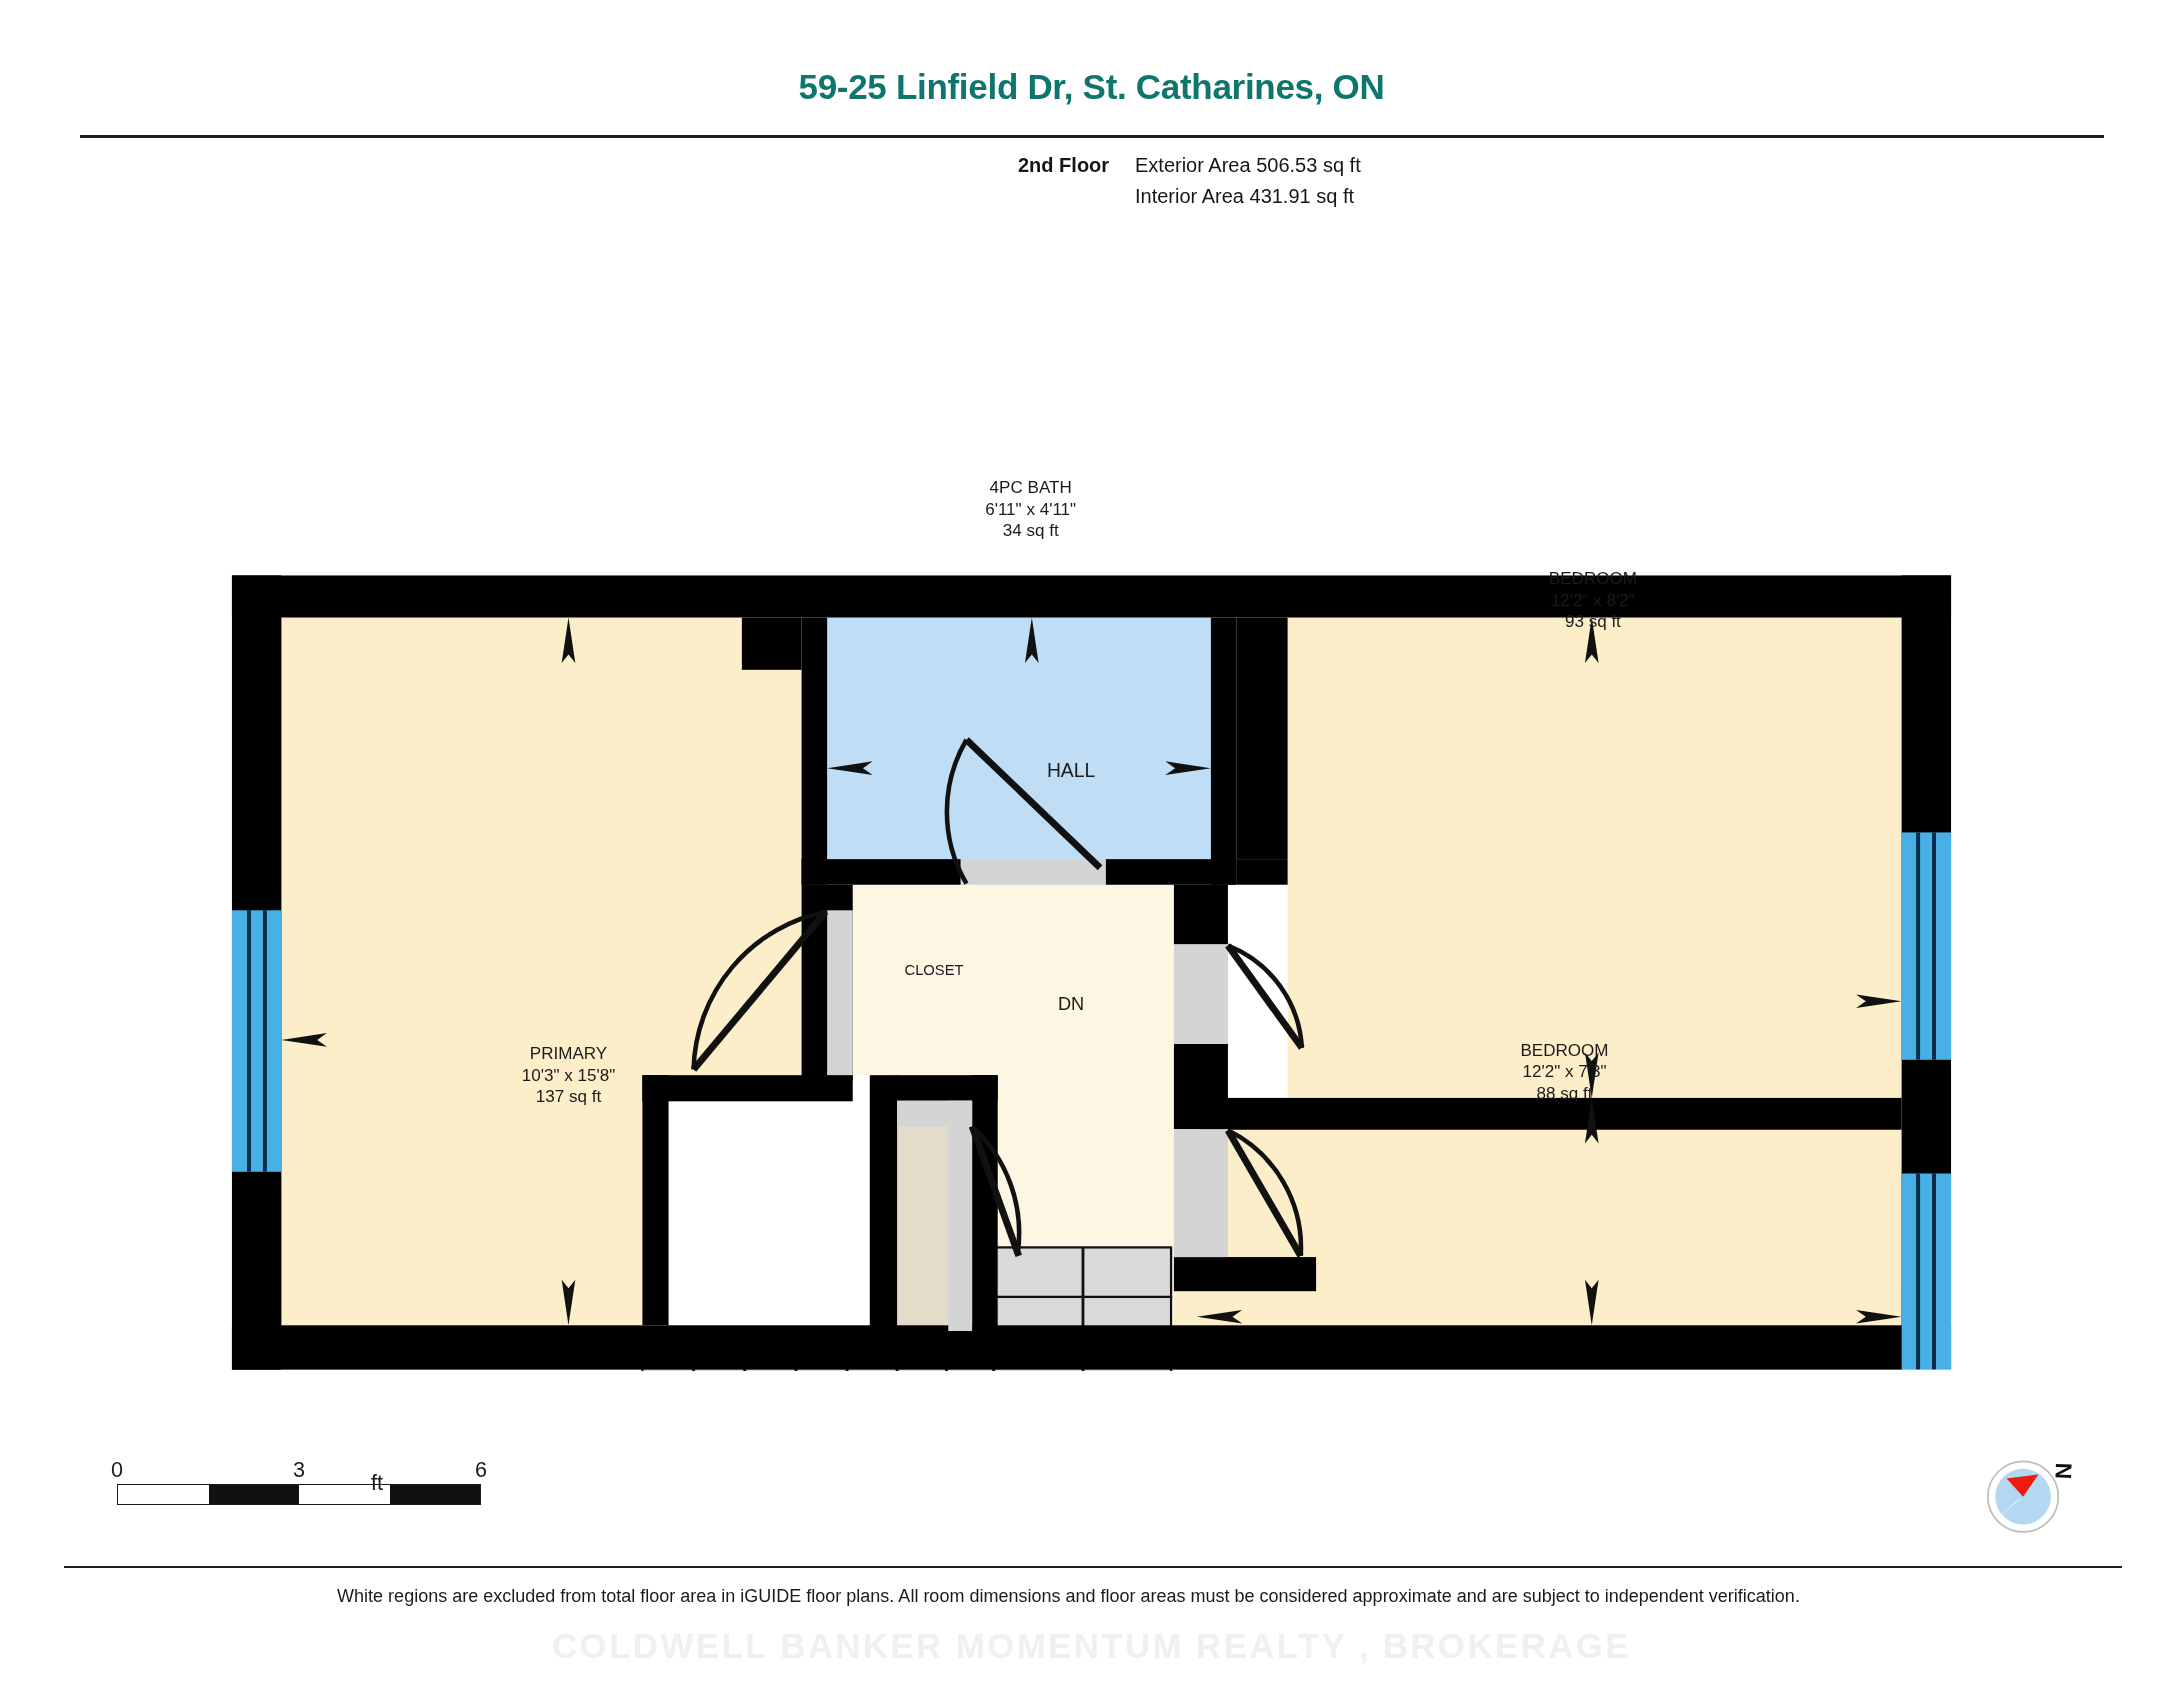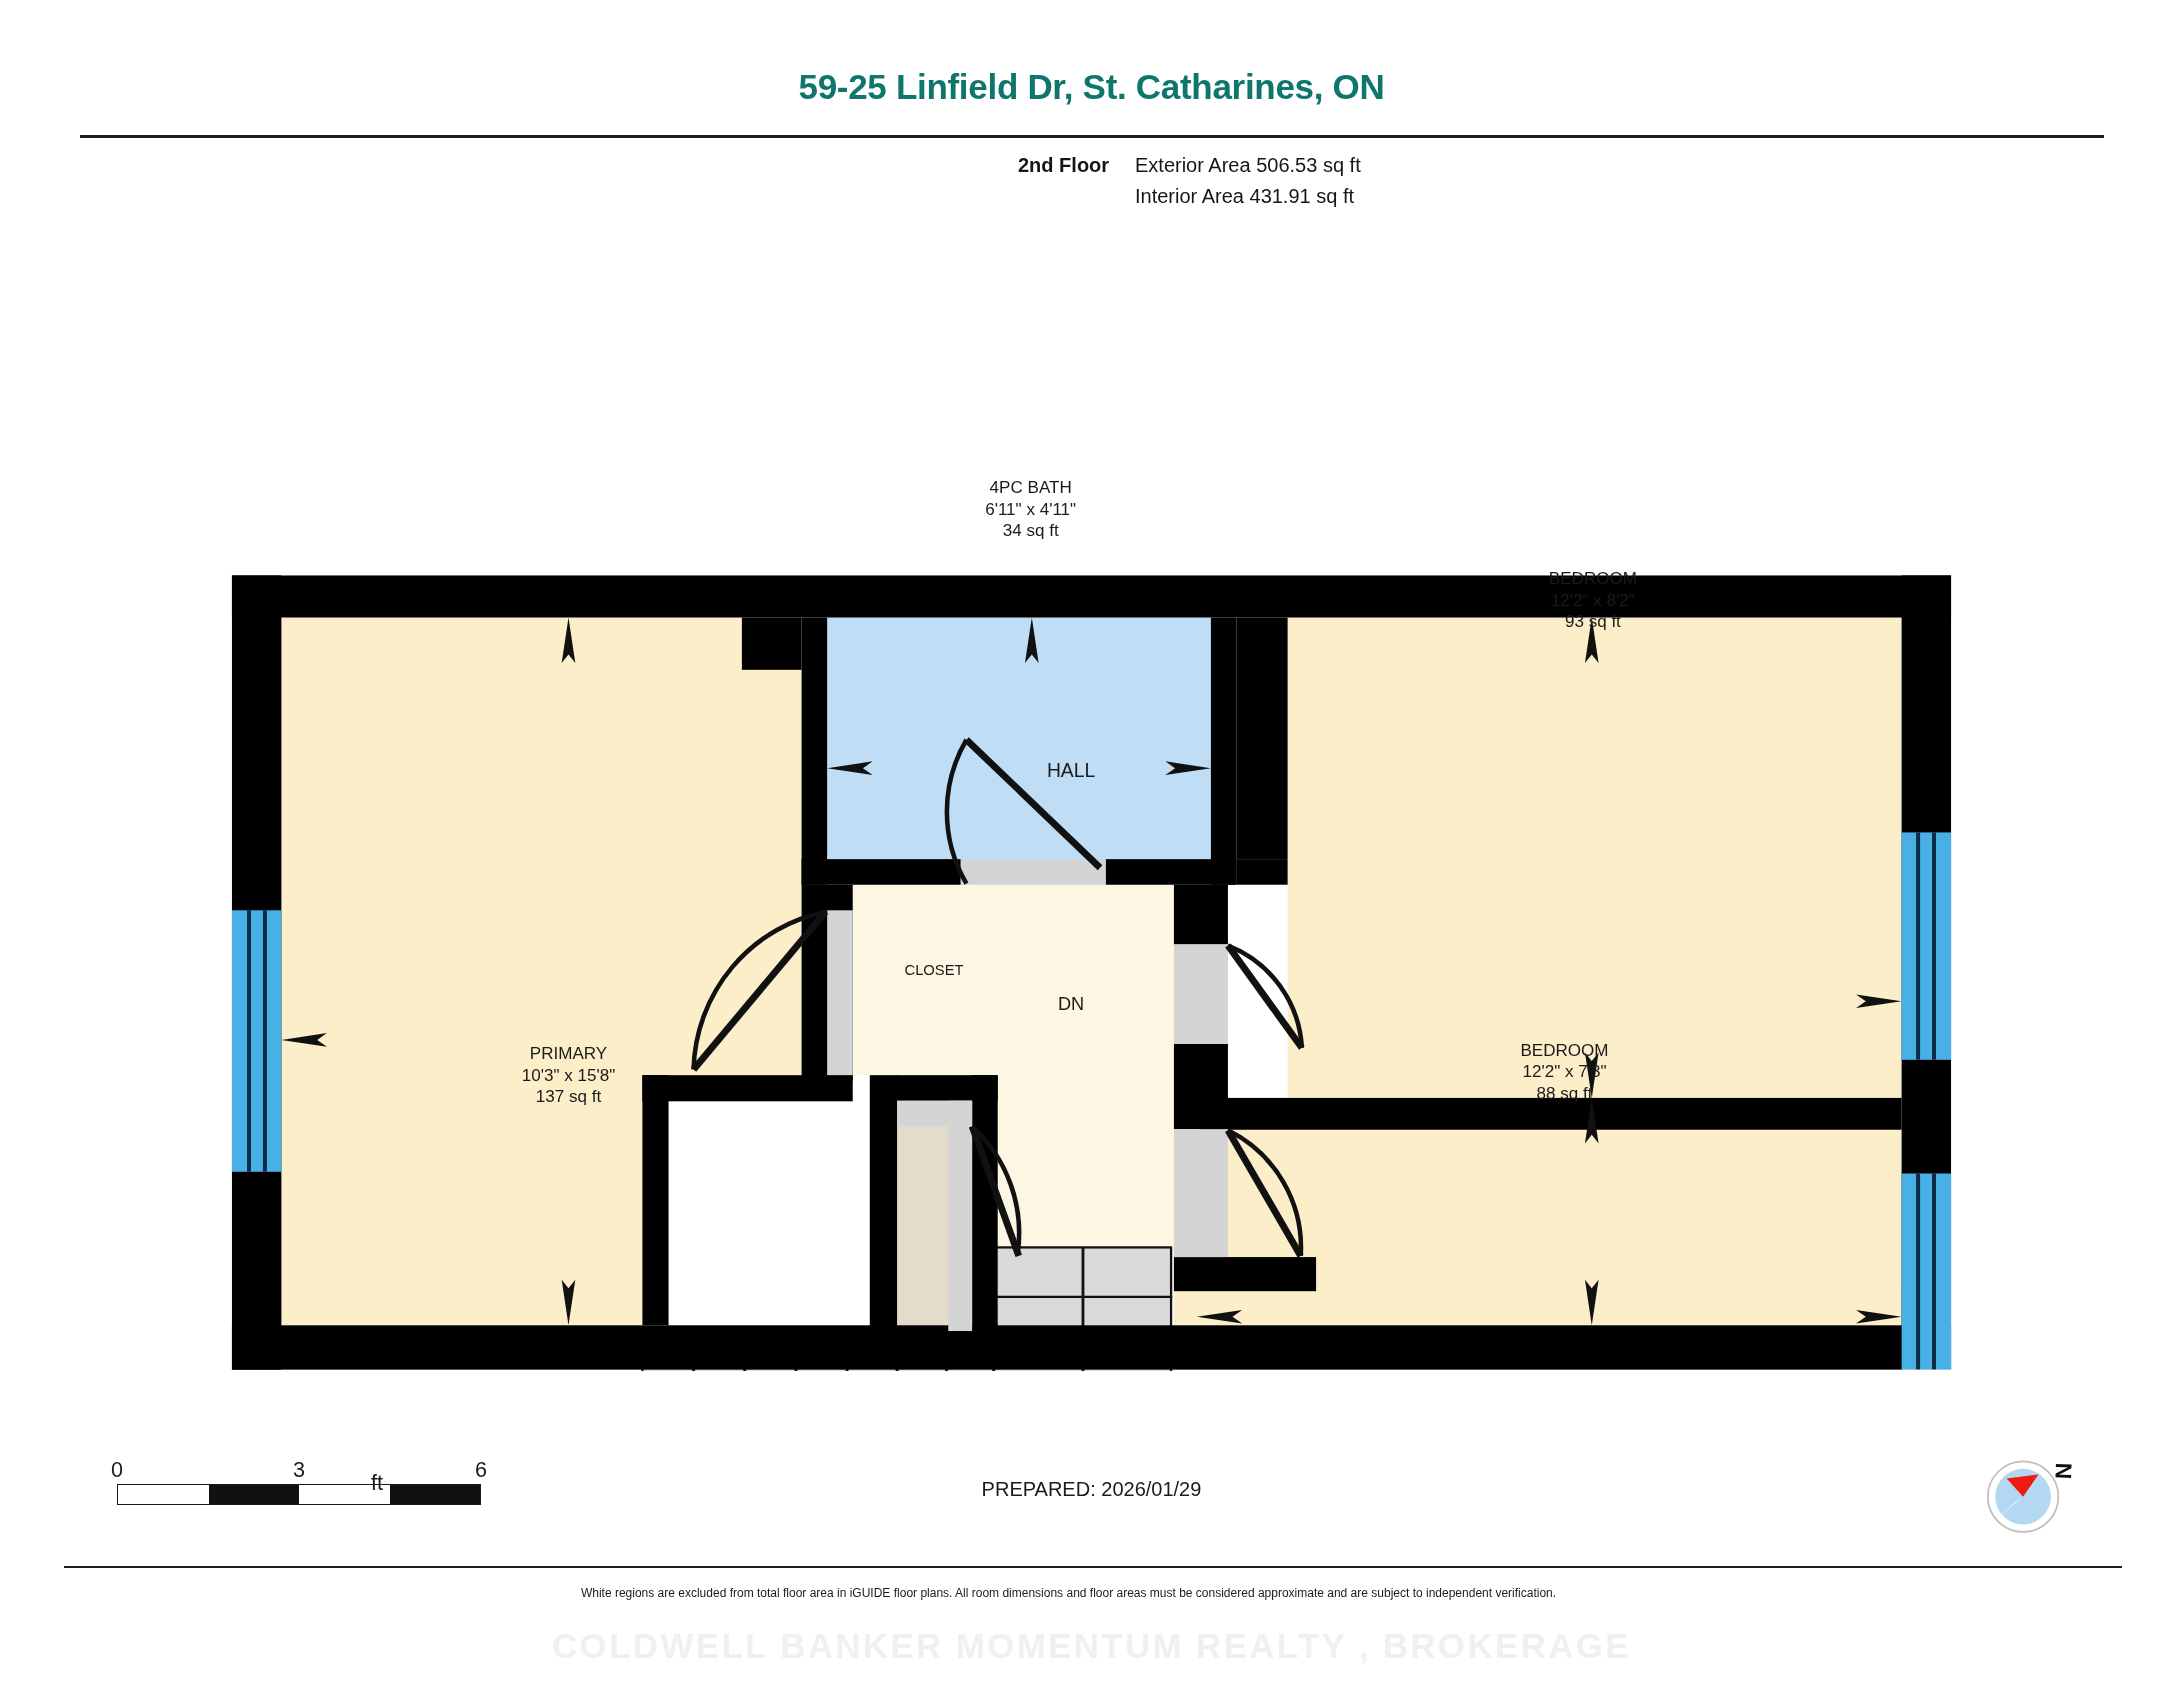--- a/index.html
+++ b/index.html
@@ -60,21 +60,21 @@
   }
 
   .compass { position:absolute; left:1982px; top:1433px; width:114px; height:108px; }
 
   .hrule-bottom {
     position:absolute; left:64px; top:1566px; width:2058px; height:2.3px;
     background:#1d1d1d;
   }
   .disclaimer {
     position:absolute; left:0; top:1586px; width:2137px;
-    text-align:center; font-size:12px; color:#1b1b1b;
+    text-align:center; font-size:18px; color:#1b1b1b;
   }
   .watermark {
     position:absolute; left:0; top:1626px; width:2183px;
     text-align:center;
     font-size:35px; font-weight:bold; letter-spacing:2.3px;
     color:#f0f0f0;
   }
 </style>
 </head>
 <body>
@@ -270,21 +270,20 @@
     </div>
     <div class="scale-bar">
       <div class="seg light"></div>
       <div class="seg dark"></div>
       <div class="seg light"></div>
       <div class="seg dark"></div>
     </div>
   </div>
   <div class="scale-unit">ft</div>
 
-  <div class="prepared">PREPARED: 2026/01/29</div>
 
   <svg class="compass" viewBox="0 0 200 190">
     <circle cx="72" cy="112" r="62" fill="#ffffff" stroke="#bdbdbd" stroke-width="3"></circle>
     <circle cx="72" cy="112" r="49" fill="#b3d9f2"></circle>
 
     <path d="M 72,112 L 26,150 L 58,122 Z" fill="#ffffff"></path>
 
     <path d="M 72,112 L 43,80 L 99,73 Z" fill="#ee1b11"></path>
 
     <text x="130" y="52" font-family="Liberation Sans, sans-serif" font-size="40" font-weight="bold" fill="#111111" transform="rotate(92 130 52)">N</text>

